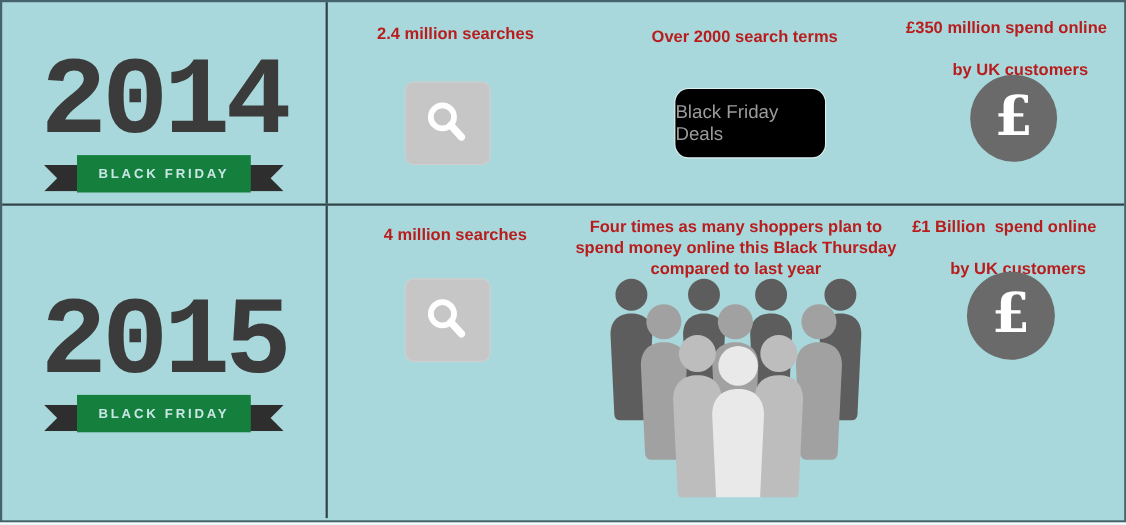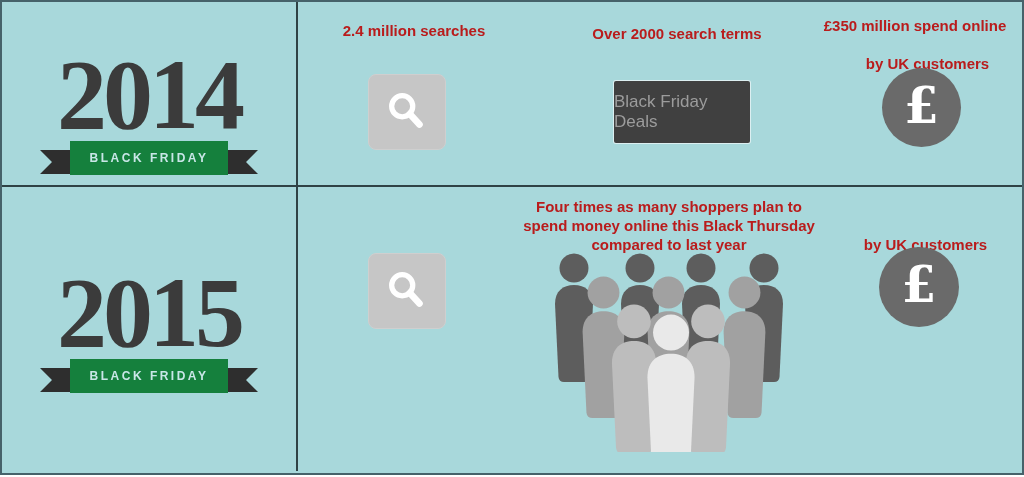--- a/index.html
+++ b/index.html
@@ -19,21 +19,21 @@
   .row-bottom { height: 284px; }
 
   
   .year-col {
     position: absolute; left: 0; top: 0; bottom: 0;
     width: 296px;
     border-right: 2px solid #2f4245;
     text-align: center;
   }
   .year {
-    font-family: Liberation Serif, serif;
+    font-family: Liberation Mono, monospace;
     font-weight: bold;
     font-size: 100px;
     line-height: 76px;
     height: 76px;
     letter-spacing: -4px;
     color: #3b3b3b;
   }
   .row-top .year { margin-top: 55px; }
   .row-bottom .year { margin-top: 88px; }
 
@@ -60,21 +60,21 @@
 
   .search-btn {
     position: absolute; left: 366px; width: 78px; height: 76px;
     background: #c6c6c6; border: 1px solid #cfcfcf; border-radius: 8px;
     display: flex; align-items: center; justify-content: center;
   }
   .search-btn svg { display: block; }
 
   .search-input {
     position: absolute; left: 612px; top: 79px; width: 136px; height: 62px;
-    background: #404040; border-radius: 2px;
+    background: #000000; border-radius: 12px;
     box-shadow: 0 0 0 1px rgba(255,255,255,0.6);
     display: flex; align-items: center; justify-content: center;
     color: #9c9c9c; font-size: 17px;
   }
 
   .coin {
     position: absolute; border-radius: 50%;
     background: #6a6a6a;
     display: flex; align-items: center; justify-content: center;
   }
@@ -140,20 +140,21 @@
   <div class="row row-bottom">
     <div class="year-col">
       <div class="year">2015</div>
       <div class="ribbon">
         <div class="tail tail-left"></div>
         <div class="tail tail-right"></div>
         <div class="band">BLACK FRIDAY</div>
       </div>
     </div>
 
+    <div class="stat-label" style="left:312px; top:18px; width:200px;">4 million searches</div>
 
     <div class="search-btn" style="top:66px;">
       <span>
         <svg width="46" height="46" viewBox="0 0 48 48">
             <use href="#magnifier"></use>
           </svg>
       </span>
     </div>
 
     <div class="stat-label" style="left:517px; top:11px; width:300px;">Four times as many shoppers plan to spend money online this Black Thursday compared to last year</div>
@@ -164,21 +165,21 @@
       <use href="#person-shape" transform="translate(129,3) scale(0.50)" fill="#5d5d5d"></use>
       <use href="#person-shape" transform="translate(192,3) scale(0.50)" fill="#5d5d5d"></use>
       <use href="#person-shape" transform="translate(29,26) scale(0.55)" fill="#a1a1a1"></use>
       <use href="#person-shape" transform="translate(94,26) scale(0.55)" fill="#a1a1a1"></use>
       <use href="#person-shape" transform="translate(170,26) scale(0.55)" fill="#a1a1a1"></use>
       <use href="#person-shape" transform="translate(58,54) scale(0.58)" fill="#bdbdbd"></use>
       <use href="#person-shape" transform="translate(132,54) scale(0.58)" fill="#bdbdbd"></use>
       <use href="#person-shape" transform="translate(93,64) scale(0.62)" fill="#e9e9e9"></use>
     </svg>
 
-    <div class="stat-label keep-space" style="left:805px; top:11px; width:212px;"><br>
+    <div class="stat-label keep-space" style="left:805px; top:11px; width:212px;"><span>£1 Billion  spend online</span><br>
       <span>by UK customers</span></div>
 
     <div class="coin" style="left:877px; top:60px; width:80px; height:80px;">
       <span class="pound">£</span>
     </div>
   </div>
 
 </div>
 
 </body></html>

